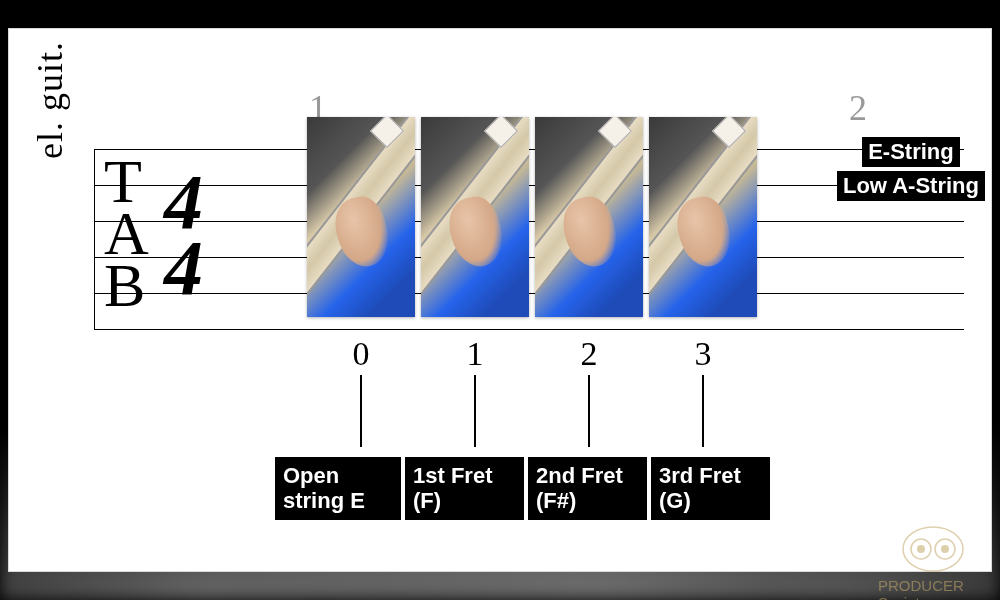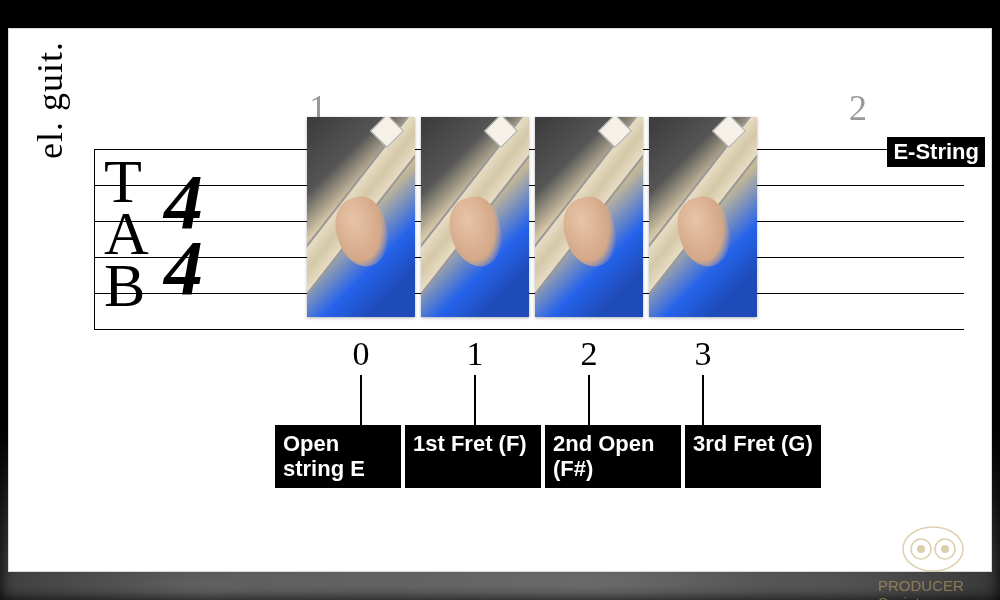--- a/index.html
+++ b/index.html
@@ -167,32 +167,32 @@
     justify-content: center;
   }
   .leader div {
     width: 2px;
     height: 72px;
     background: #000;
   }
   .fret-labels {
     position: absolute;
     left: 266px;
-    top: 396px;
+    top: 428px;
     display: flex;
     gap: 4px;
   }
   .fret-label {
     background: #000;
     color: #fff;
     font-weight: bold;
     font-size: 22px;
     padding: 6px 8px;
     line-height: 1.15;
-    width: 136px;
+    width: 119px;
   }
   .fret-label:first-child { width: 126px; }
   .string-labels {
     position: absolute;
     right: 6px;
     top: 108px;
     display: flex;
     flex-direction: column;
     gap: 4px;
     align-items: center;
@@ -287,26 +287,27 @@
         <div></div>
       </div>
     <div class="leader">
         <div></div>
       </div>
   </div>
 
   <div class="fret-labels">
     <div class="fret-label">Open string E</div>
     <div class="fret-label">1st Fret (F)</div>
-    <div class="fret-label">2nd Open (F#)</div>
+    <div class="fret-label">2nd Fret (F#)</div>
     <div class="fret-label">3rd Fret (G)</div>
   </div>
 
   <div class="string-labels">
     <div class="string-label">E-String</div>
+    <div class="string-label">Low A-String</div>
   </div>
 
 </div>
 
 <div class="logo">
   <svg viewBox="0 0 100 50">
     <ellipse cx="50" cy="25" rx="30" ry="22" fill="none" stroke="#c4a96a" stroke-width="1.5"></ellipse>
     <circle cx="38" cy="25" r="10" fill="none" stroke="#c4a96a" stroke-width="1.5"></circle>
     <circle cx="62" cy="25" r="10" fill="none" stroke="#c4a96a" stroke-width="1.5"></circle>
     <circle cx="38" cy="25" r="4" fill="#c4a96a"></circle>

